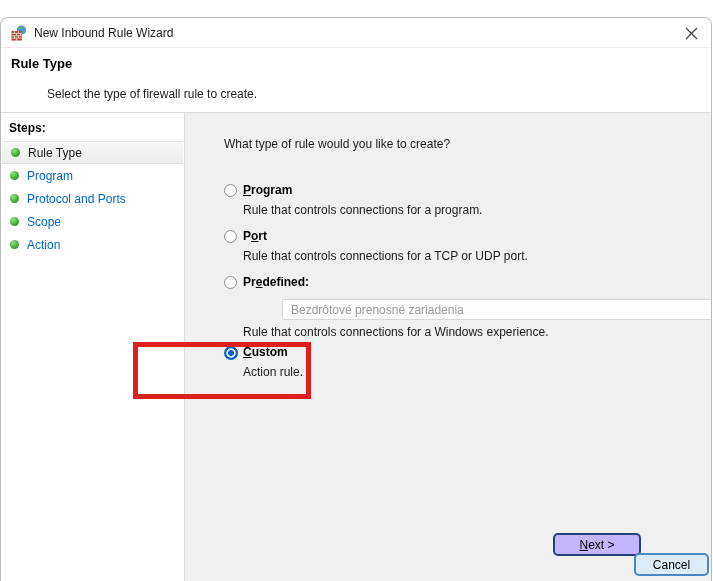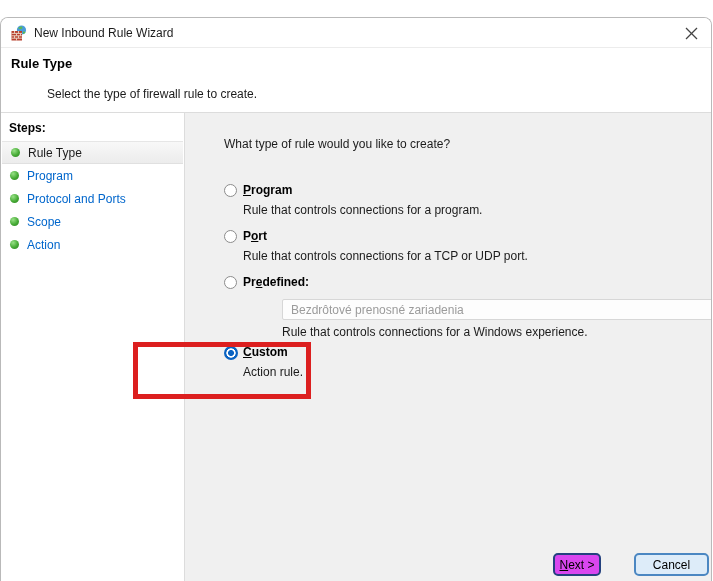--- a/index.html
+++ b/index.html
@@ -42,29 +42,29 @@
   .opt .radio { position:absolute; left:0; top:1px; width:13px; height:13px; border-radius:50%; border:1px solid #8c8c8c; background:#fff; cursor:pointer; }
   .opt .radio.checked { border:none; width:14px; height:14px;
     background: radial-gradient(circle, #0a63c2 0 27%, #ffffff 33% 44%, #0a63c2 50% 100%); }
   .opt .olabel { position:absolute; left:19px; top:0; font-size:12px; font-weight:bold; color:#000; white-space:nowrap; cursor:pointer; }
   .opt .odesc { position:absolute; left:19px; top:20px; font-size:12px; color:#1b1b1b; white-space:nowrap; }
   .ak { text-decoration:underline; }
 
   .combo { position:absolute; left:58px; top:24px; width:470px; height:21px; background:#fdfdfd; border:1px solid #d7d7d7; border-radius:2px; }
   .combo .cval { position:absolute; left:8px; top:3px; font-size:12px; color:#9b9b9b; white-space:nowrap; }
 
-  .opt-predefined .odesc2 { position:absolute; left:19px; top:50px; font-size:12px; color:#1b1b1b; white-space:nowrap;margin-left:39px; }
+  .opt-predefined .odesc2 { position:absolute; left:19px; top:50px; font-size:12px; color:#1b1b1b; white-space:nowrap; }
 
   
   .annotation { position:absolute; left:132px; top:324px; width:178px; height:57px; border:5px solid #dc1f1f; z-index:20; pointer-events:none; }
 
   
   .btn { position:absolute; height:23px; font-size:12px; font-family:"Liberation Sans", sans-serif; display:flex; align-items:center; justify-content:center; border-radius:5px; cursor:pointer; white-space:nowrap; }
   .btn-back  { left:291px; top:441px; width:71px; background:#f4f4f4; border:1px solid #ebebeb; color:#a5a5a5; cursor:default;margin-top:48px; }
-  .btn-next  { left:368px; top:440px; width:48px; background:#d946ef; border:2px solid #24417e; color:#000; }
+  .btn-next  { left:368px; top:420px; width:88px; background:#c4b5fd; border:2px solid #24417e; color:#000; }
   .btn-cancel{ left:449px; top:440px; width:75px; background:#ddecf9; border:2px solid #4b87c2; color:#000; }
 </style>
 </head>
 <body>
 
 <div class="stage">
   <div class="dialog">
 
     <div class="titlebar">
       <svg class="appicon" viewBox="0 0 16 16">

